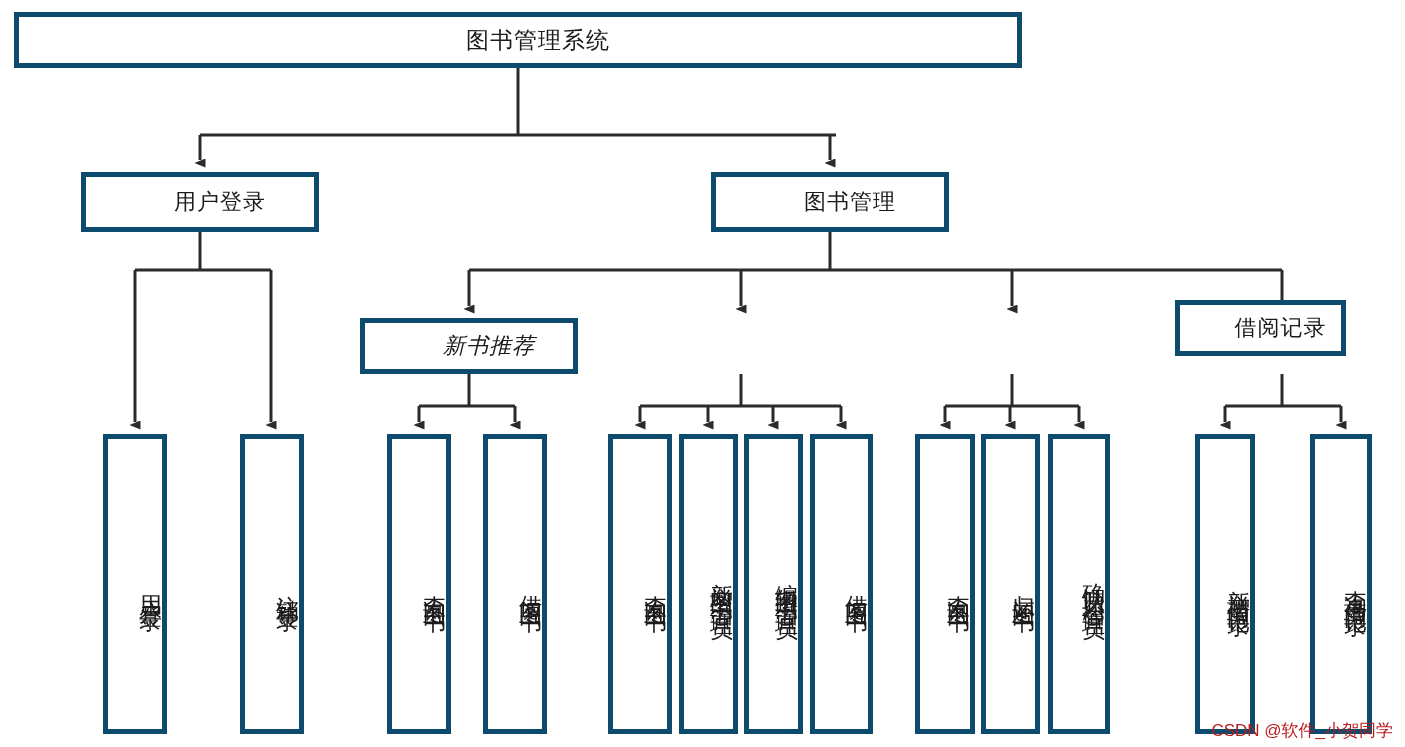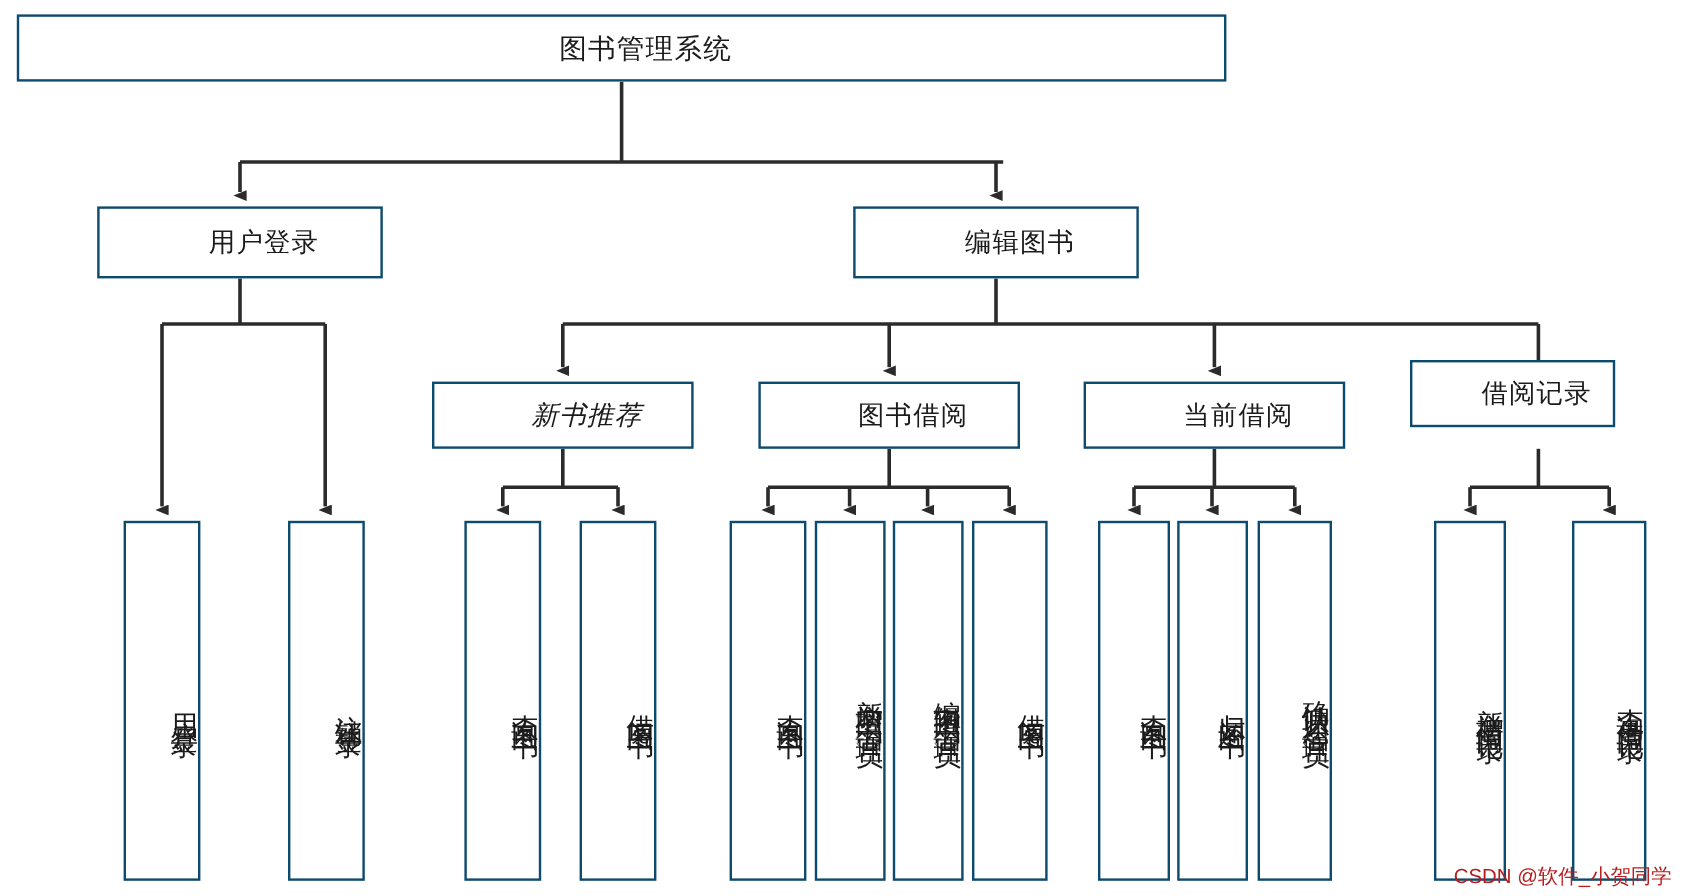--- a/index.html
+++ b/index.html
@@ -4,21 +4,21 @@
 <style>
   html,body{margin:0;padding:0;background:#ffffff;}
   body{
     width:1405px;height:747px;overflow:hidden;
     font-family:"Liberation Sans","DejaVu Sans",sans-serif;
   }
   #canvas{position:relative;width:1405px;height:747px;background:#fff;}
   svg#wires{position:absolute;left:0;top:0;width:1405px;height:747px;}
   .node{
     position:absolute;box-sizing:border-box;
-    background:#ffffff;border:2px solid #0c4a6e;
+    background:#ffffff;border:5px solid #0c4a6e;
     display:flex;align-items:center;justify-content:center;
     color:#1b1b1b;
     padding-left:40px;
   }
   .node.h{ font-size:22px; letter-spacing:1px; }
   .node.v{
     writing-mode:vertical-rl;
     text-orientation:upright;
     font-size:23px;
     letter-spacing:5px;
@@ -85,25 +85,23 @@
       <path d="M1282,374 L1282,406"></path>
       <path d="M1225,406 L1341,406"></path>
       <path d="M1225,406 L1225,422" marker-end="url(#arrow)"></path>
       <path d="M1341,406 L1341,422" marker-end="url(#arrow)"></path>
     </g>
   </svg>
 
   <div class="node h title" id="root-node" style="left: 14px; top: 12px; width: 1008px; height: 56px;">图书管理系统</div>
 
   <div class="node h" id="l2-0" style="left: 81px; top: 172px; width: 238px; height: 60px;">用户登录</div>
-  <div class="node h" id="l2-1" style="left: 711px; top: 172px; width: 238px; height: 60px;">编辑图书</div>
+  <div class="node h" id="l2-1" style="left: 711px; top: 172px; width: 238px; height: 60px;">图书管理</div>
 
   <div class="node h" id="l3-0" style="left: 360px; top: 318px; width: 218px; height: 56px; font-style: italic;">新书推荐</div>
-  <div class="node h" id="l3-1" style="left: 632px; top: 318px; width: 218px; height: 56px;">图书借阅</div>
-  <div class="node h" id="l3-2" style="left: 903px; top: 318px; width: 218px; height: 56px;">当前借阅</div>
   <div class="node h" id="l3-3" style="left: 1175px; top: 300px; width: 171px; height: 56px; text-align: right;">借阅记录</div>
 
   <div class="node v" id="lf-0" style="left: 103px; top: 434px; width: 64px; height: 300px;">用户登录</div>
   <div class="node v" id="lf-1" style="left: 240px; top: 434px; width: 64px; height: 300px;">注销登录</div>
   <div class="node v" id="lf-2" style="left: 387px; top: 434px; width: 64px; height: 300px;">查询图书</div>
   <div class="node v" id="lf-3" style="left: 483px; top: 434px; width: 64px; height: 300px;">借阅图书</div>
   <div class="node v" id="lf-4" style="left: 608px; top: 434px; width: 64px; height: 300px;">查询图书</div>
   <div class="node v" id="lf-5" style="left: 679px; top: 434px; width: 59px; height: 300px;">新增图书（管理员）</div>
   <div class="node v" id="lf-6" style="left: 744px; top: 434px; width: 59px; height: 300px;">编辑图书（管理员）</div>
   <div class="node v" id="lf-7" style="left: 810px; top: 434px; width: 63px; height: 300px;">借阅图书</div>

